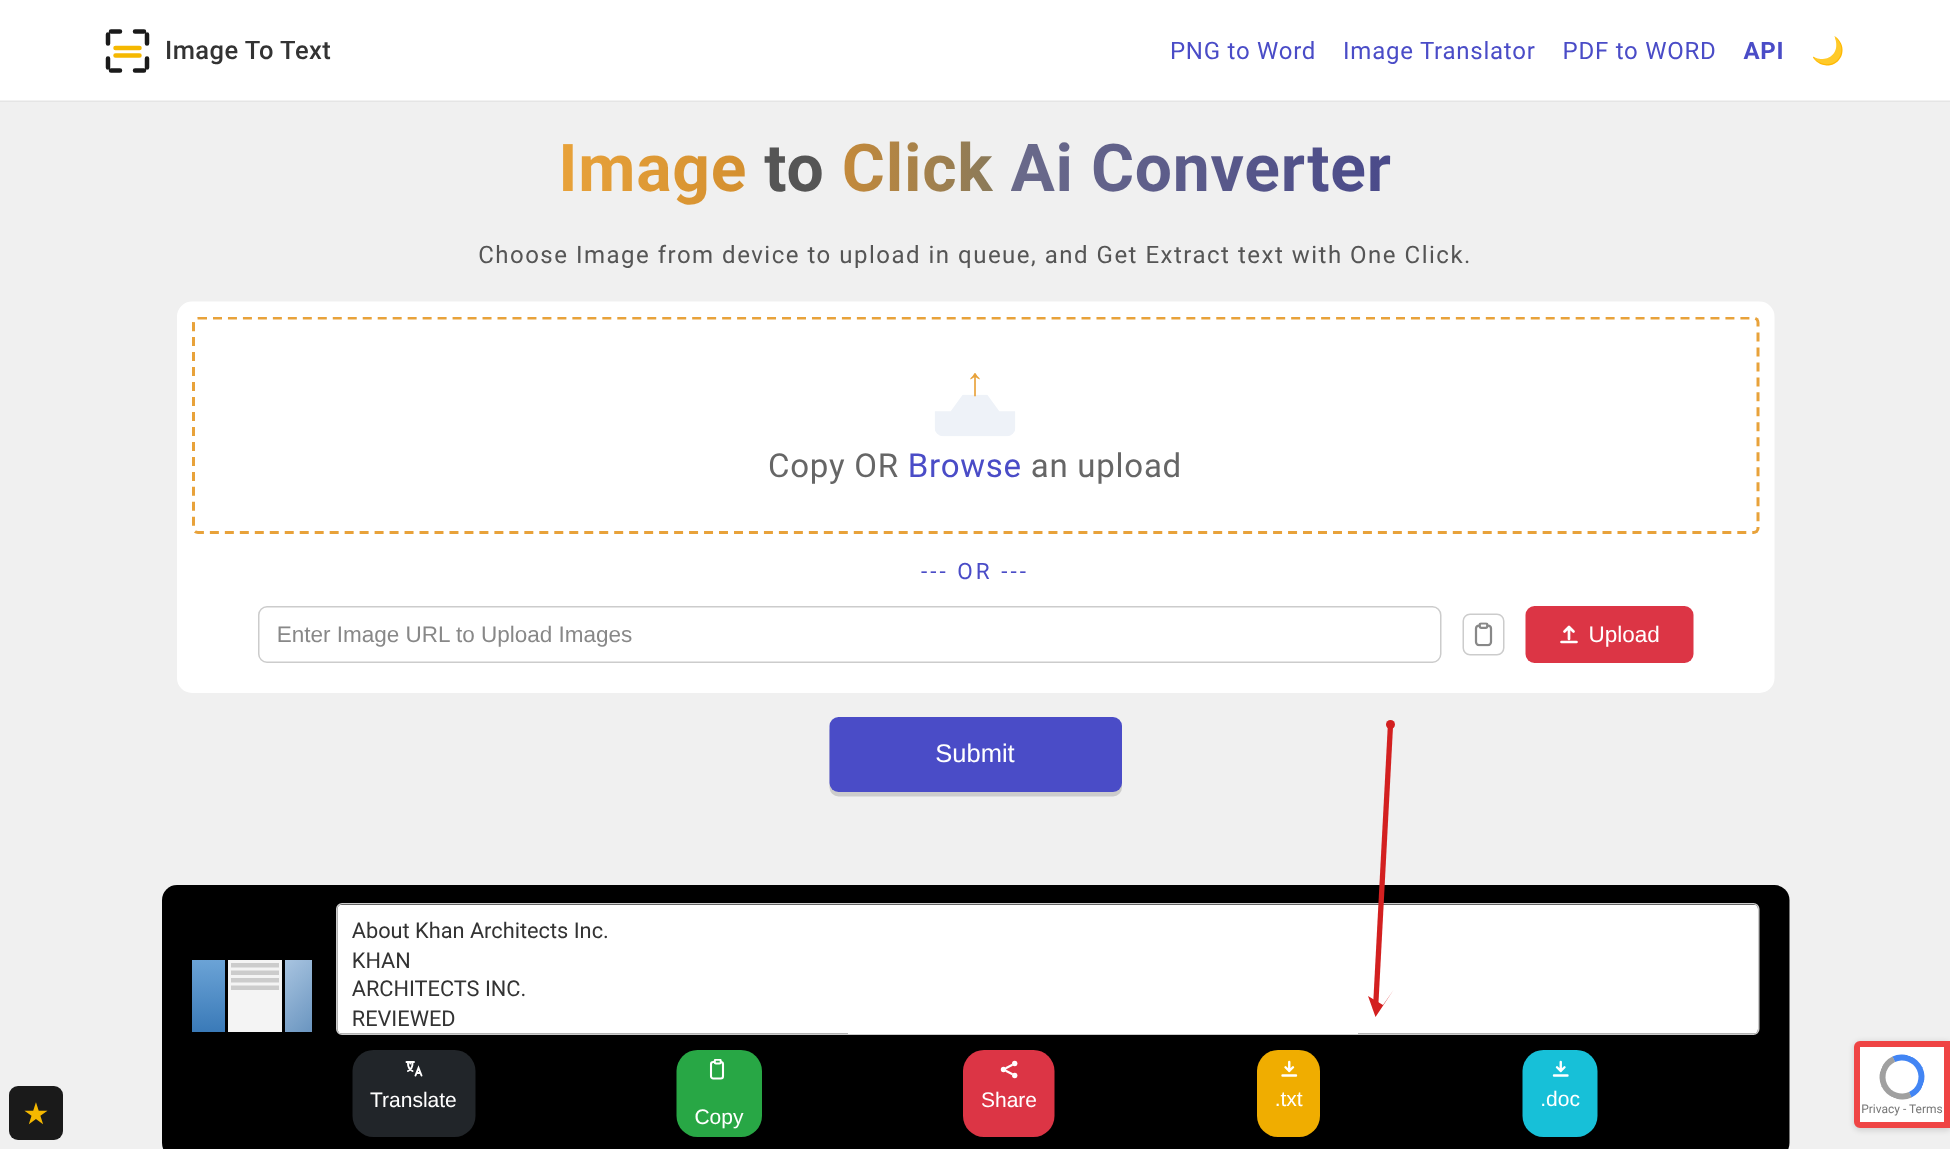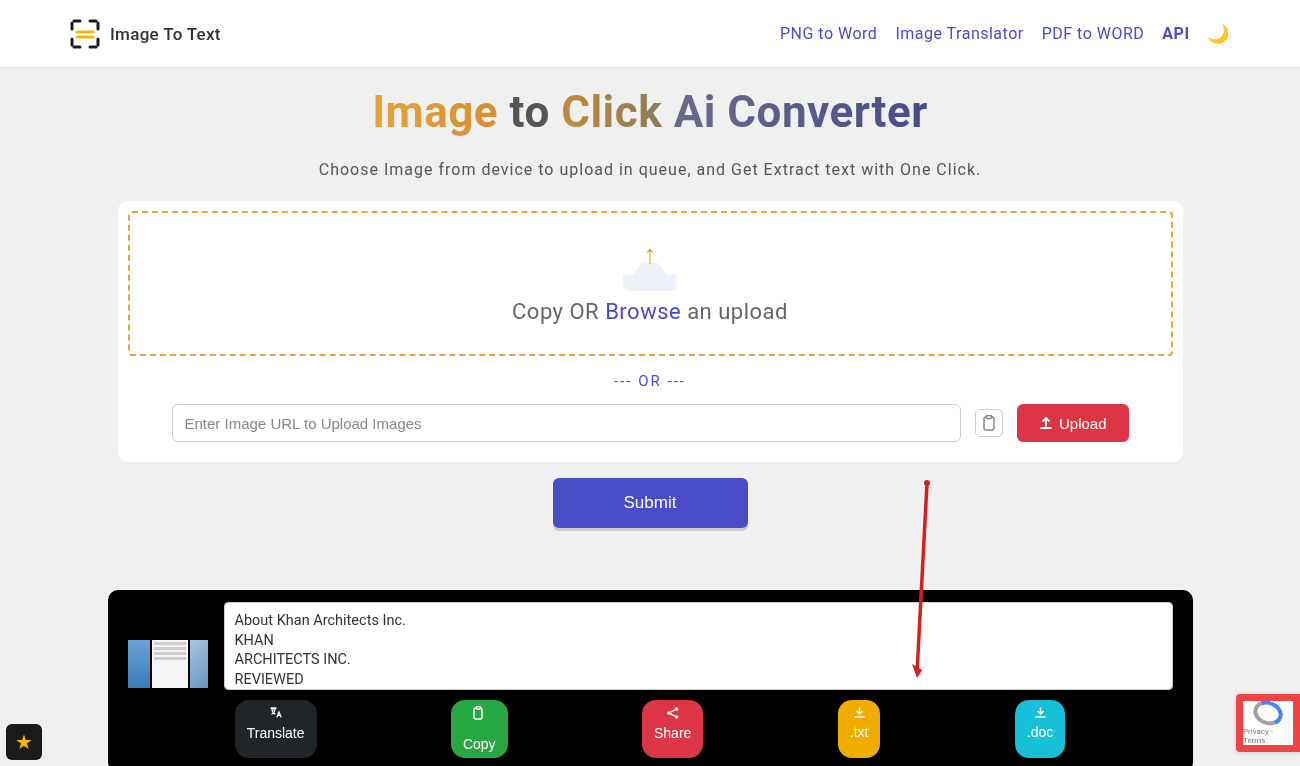--- a/index.html
+++ b/index.html
@@ -61,21 +61,21 @@
   .act-doc { background: #17c0d8; }
   
   
   .arrow-anno { position: absolute; left: 912px; top: 478px; pointer-events: none; }
   .arrow-anno svg { width: 30px; height: 210px; }
   
   
   .star-btn { position: fixed; left: 6px; bottom: 6px; width: 36px; height: 36px; background: #1a1a1a; border-radius: 6px; display: flex; align-items: center; justify-content: center; color: #f5b800; font-size: 20px; cursor: pointer; }
   
   
-  .recaptcha { position: fixed; right: 0; bottom: 14px; width: 64px; height: 58px; background: #fff; border: 7px solid #ef4444; border-radius: 4px 0 0 4px; box-shadow: 0 1px 4px rgba(0,0,0,0.15); display: flex; flex-direction: column; align-items: center; justify-content: center; font-size: 8px; color: #777; }
+  .recaptcha { position: fixed; right: 0; bottom: 14px; width: 64px; height: 58px; background: #fff; border: 4px solid #ef4444; border-radius: 4px 0 0 4px; box-shadow: 0 1px 4px rgba(0,0,0,0.15); display: flex; flex-direction: column; align-items: center; justify-content: center; font-size: 8px; color: #777; }
   .recaptcha .rc-icon { width: 30px; height: 30px; border-radius: 50%; position: relative; margin-bottom: 2px; }
   .recaptcha .rc-icon::before { content:''; position:absolute; inset:0; border:4px solid transparent; border-top-color:#4285f4; border-right-color:#4285f4; border-radius:50%; transform:rotate(20deg); }
   .recaptcha .rc-icon::after { content:''; position:absolute; inset:0; border:4px solid transparent; border-bottom-color:#a0a0a0; border-left-color:#a0a0a0; border-radius:50%; transform:rotate(20deg); }
 </style>
 </head>
 <body>
 
 <div class="header">
   <div class="logo-wrap">
     <div class="logo-icon">

